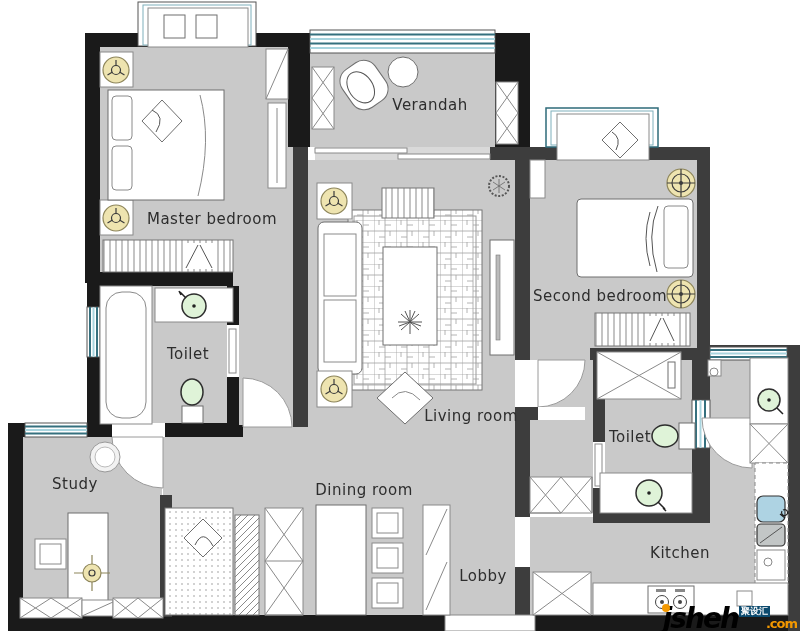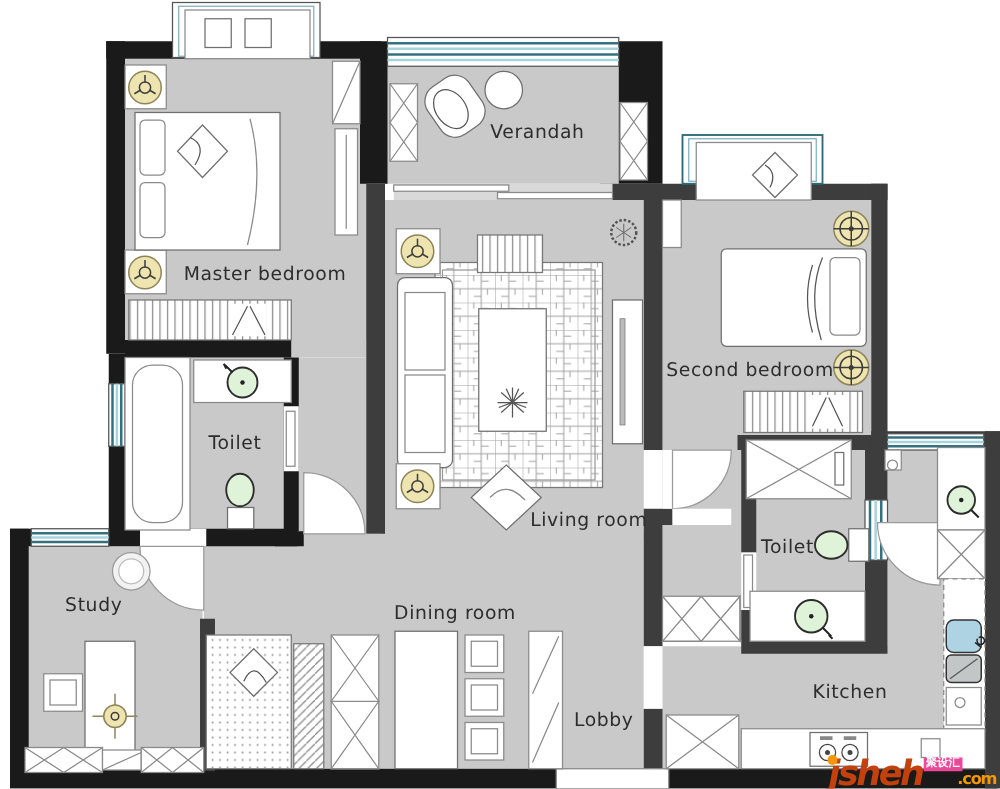--- a/index.html
+++ b/index.html
@@ -19,23 +19,23 @@
   .wt{stroke:#35707e;stroke-width:2;fill:none;}
   .wl{stroke:#a8d4de;stroke-width:2;fill:none;}
   .ico{fill:#eee4b0;stroke:#8d855a;stroke-width:1.2;}
   .icoG{stroke:#3c3c3c;stroke-width:1.2;fill:none;}
   .grn{fill:#dff3d8;stroke:#2d2d2d;stroke-width:1.5;}
   .blu{fill:#aed3e3;stroke:#333;stroke-width:1.2;}
   .gry{fill:#c2c6c6;stroke:#333;stroke-width:1.2;}
   .lbl{font-size:15px;fill:#2d2d2d;text-anchor:middle;letter-spacing:0.5px;}
   .wm{position:absolute;right:3px;bottom:1px;display:flex;align-items:flex-end;font-weight:bold;}
   .wm-dot{position:absolute;left:-1px;top:-4px;width:8px;height:8px;background:#f39800;border-radius:50%;}
-  .wm-brand{color:#c2410c;font-size:28px;line-height:0.78;letter-spacing:-2px;font-style:italic;}
+  .wm-brand{color:#000000;font-size:28px;line-height:0.78;letter-spacing:-2px;font-style:italic;}
   .wm-right{display:flex;flex-direction:column;align-items:flex-start;margin-left:1px;}
-  .wm-badge{background:#ec4899;color:#fff;font-size:9px;line-height:1.25;padding:0 2px;white-space:nowrap;}
+  .wm-badge{background:#0c4a6e;color:#fff;font-size:9px;line-height:1.25;padding:0 2px;white-space:nowrap;}
   .wm-tld{color:#f39800;font-size:13px;line-height:1;letter-spacing:-1px;margin-left:27px;}
 </style>
 </head>
 <body>
 
 <div class="plan">
 <svg width="800" height="631" viewBox="0 0 800 631">
   <defs>
     <pattern id="tiles" width="22" height="22" patternUnits="userSpaceOnUse">
       <rect width="22" height="22" fill="#fff"></rect>

